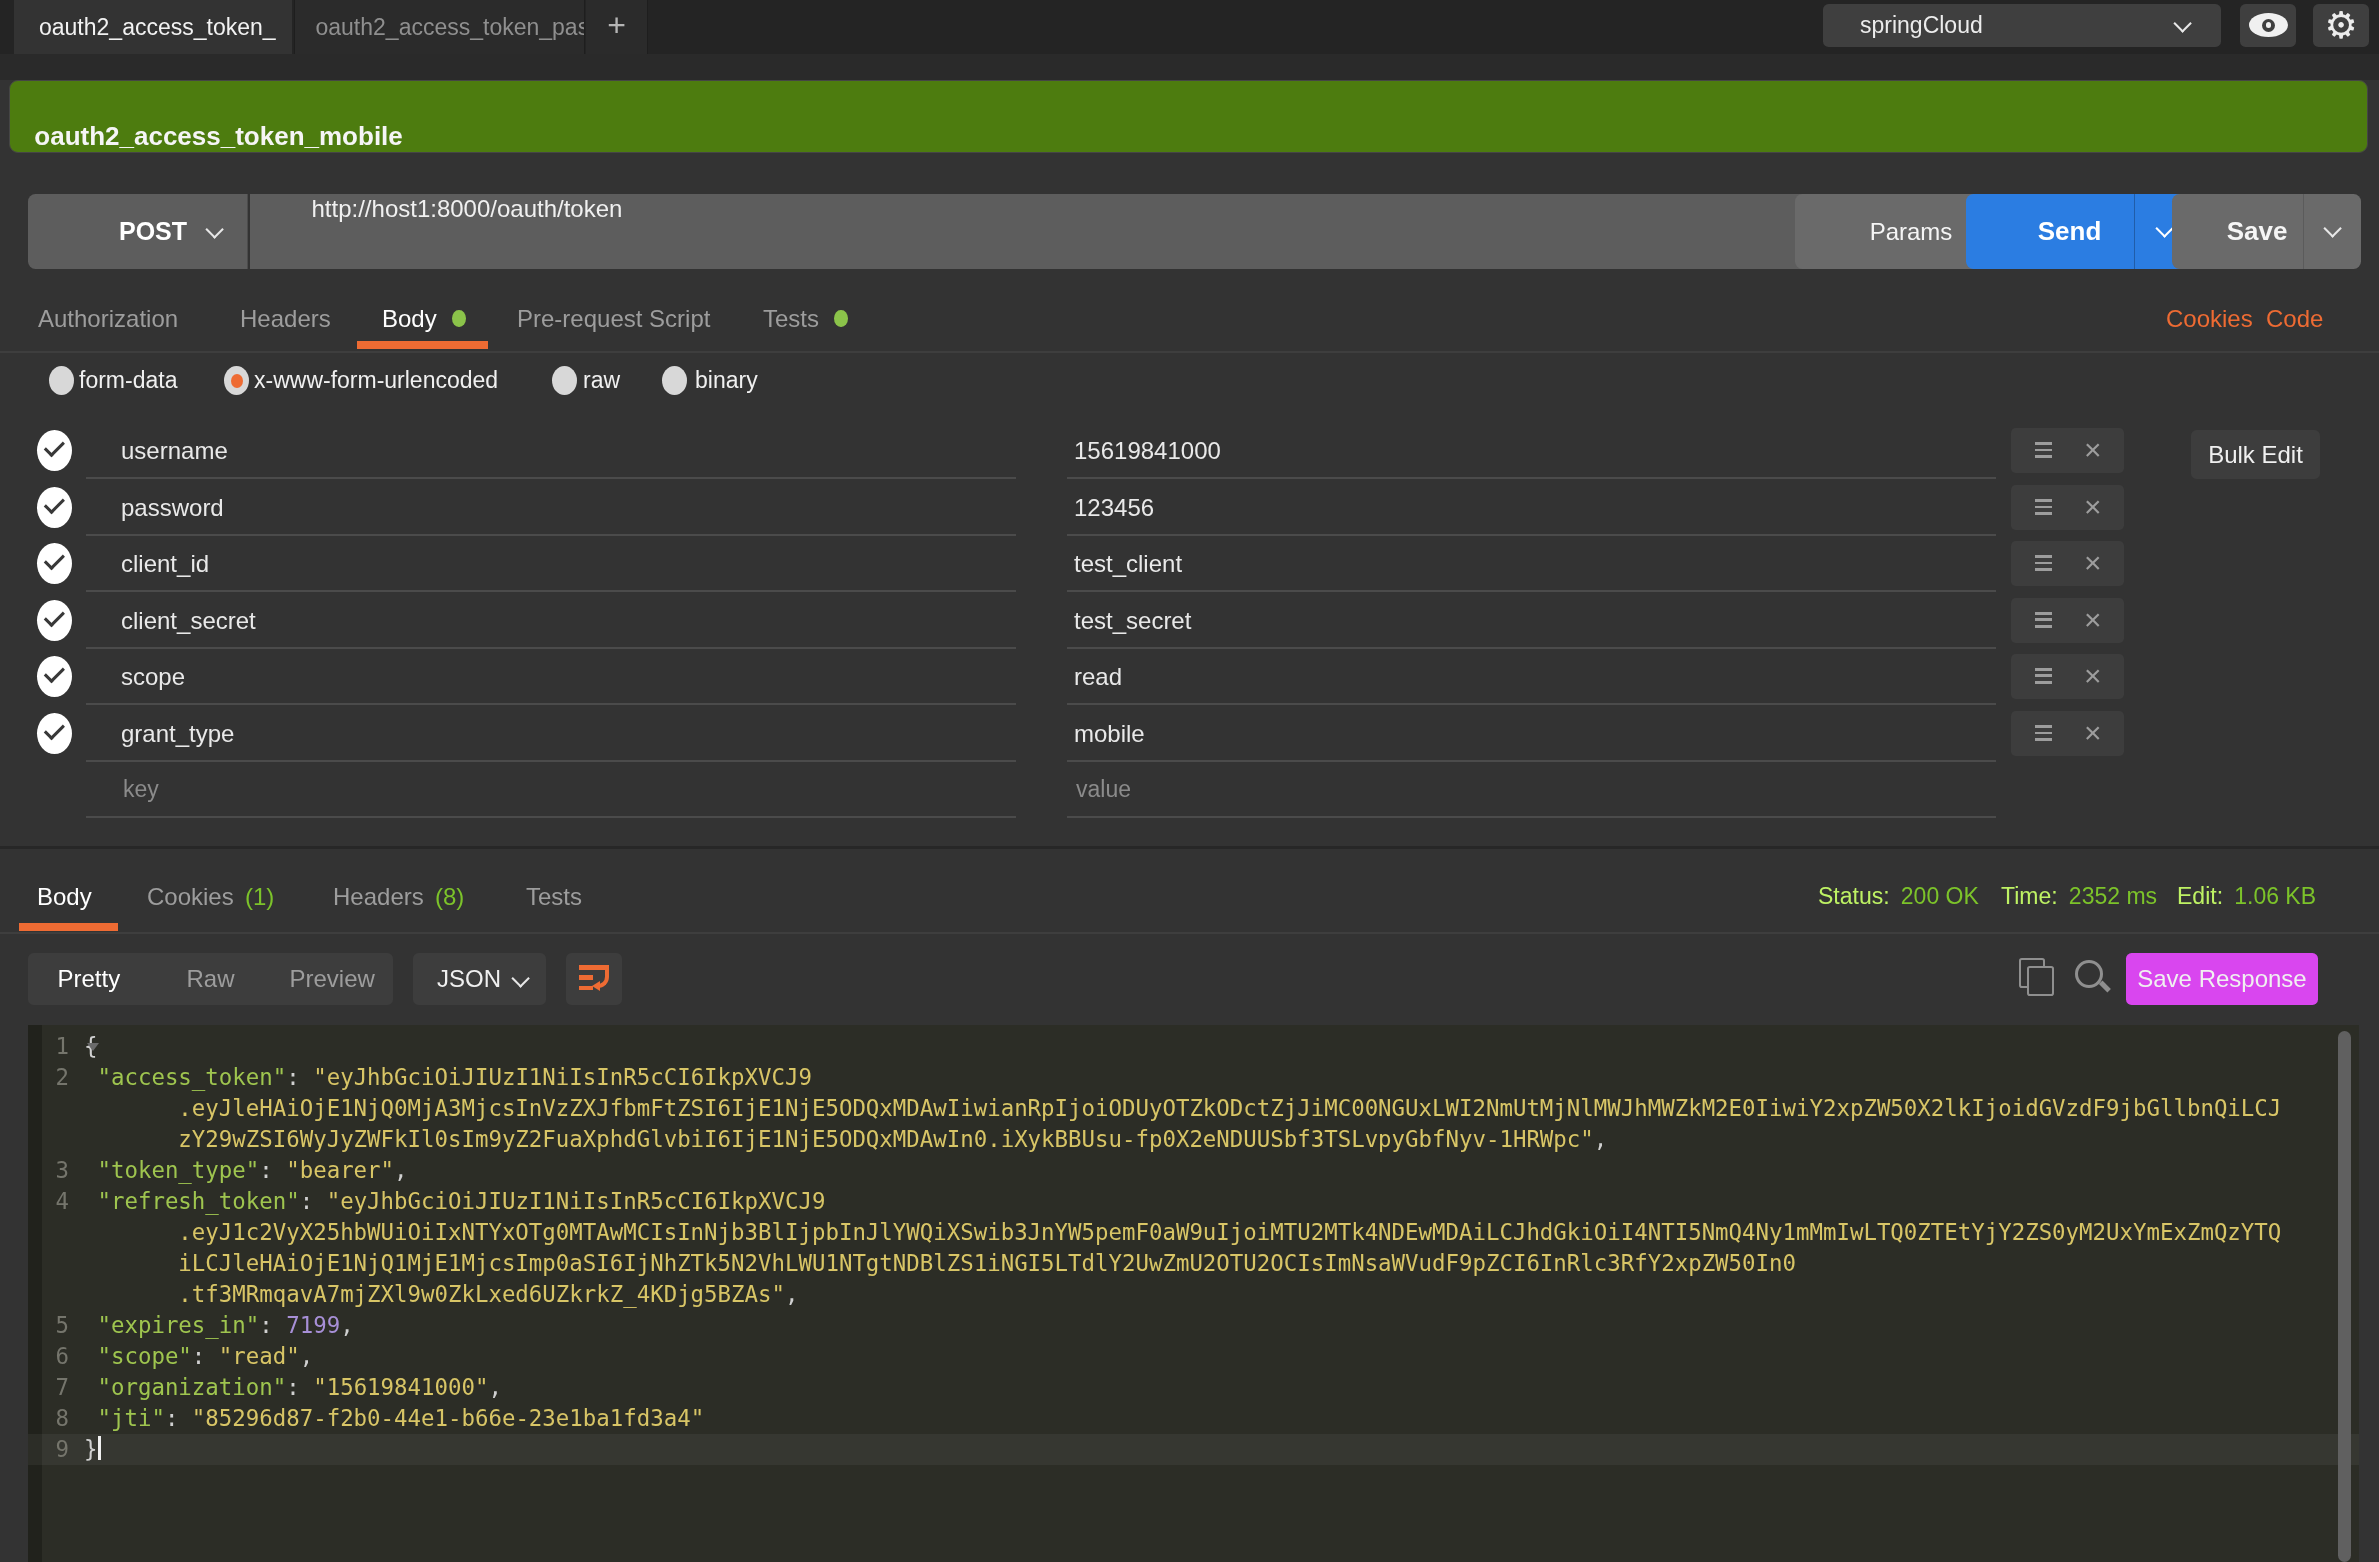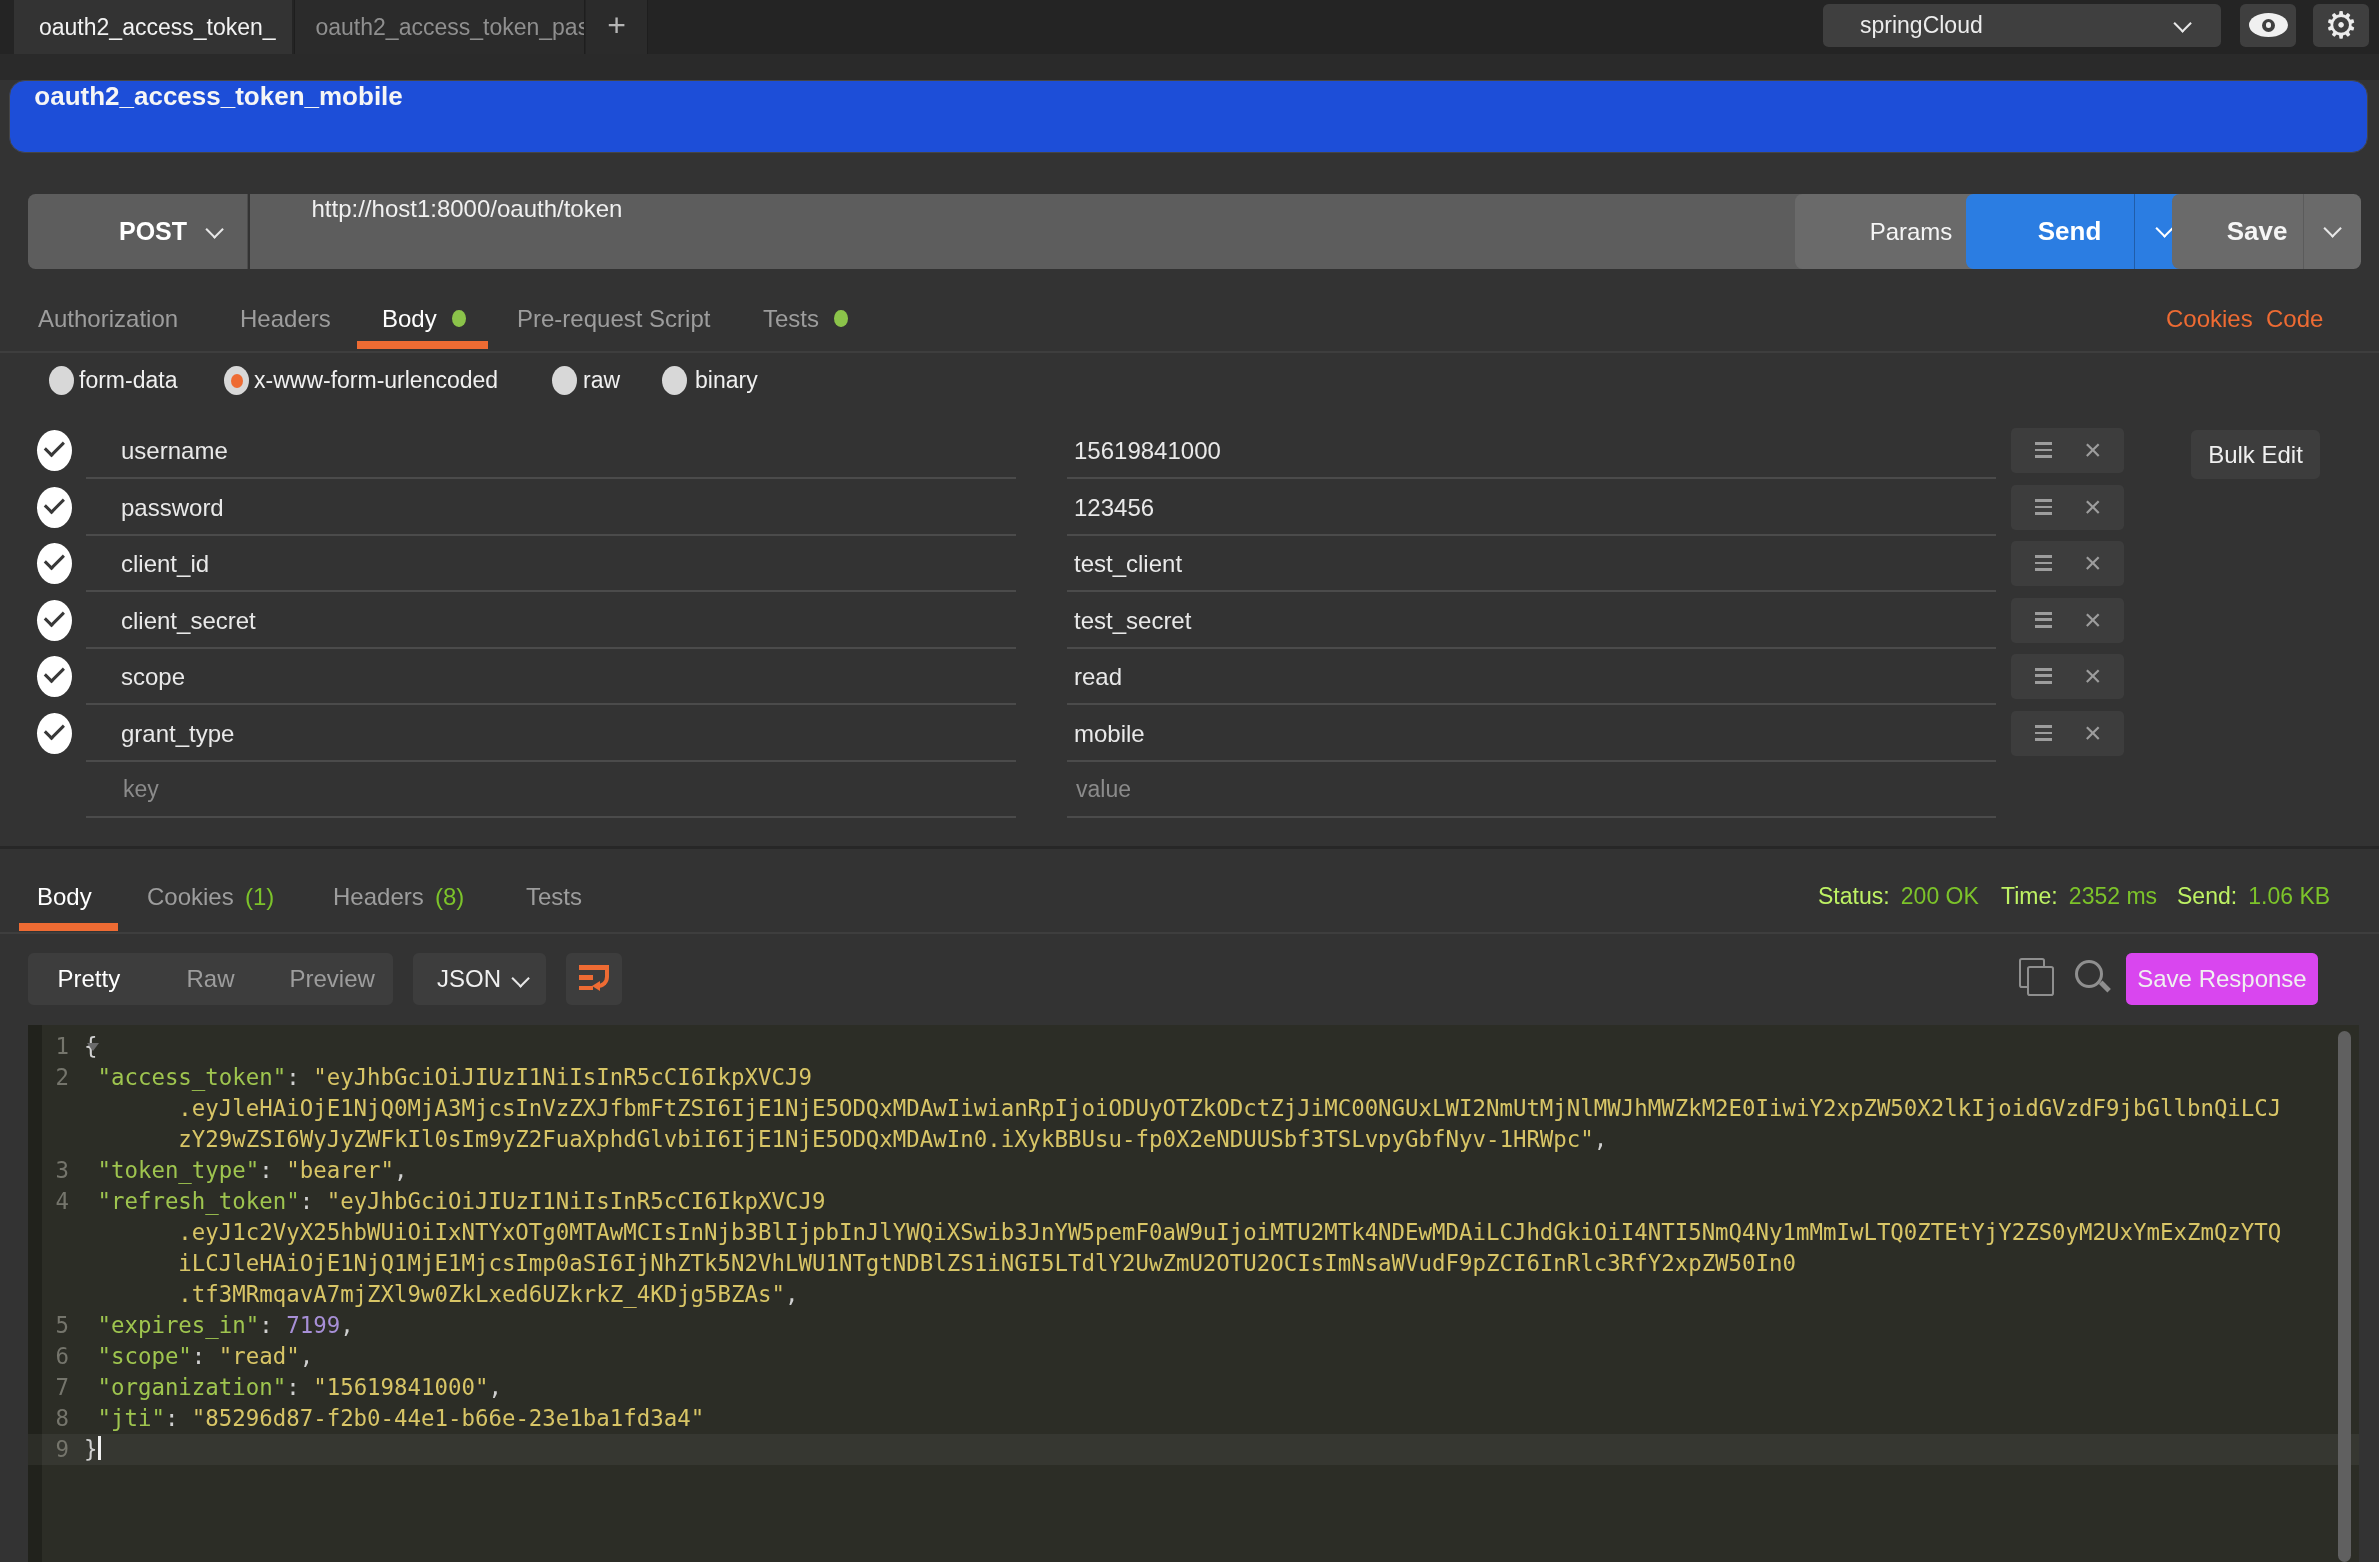--- a/index.html
+++ b/index.html
@@ -22,21 +22,21 @@
   #envsel .lbl{font-size:23px;color:#ececec;margin-left:37px;}
   #envsel .chev{position:absolute;right:32px;top:13px;}
   .squarebtn{top:3.7px;width:56px;height:43px;background:#3f3f3f;border-radius:5.6px;display:flex;align-items:center;justify-content:center;}
   #eyebtn{left:2240px;}
   .eye{position:relative;width:39px;height:24px;background:#f0f0f0;border-radius:50%;}
   .eye .pupil{position:absolute;left:13px;top:5.6px;width:13px;height:13px;background:#3f3f3f;border-radius:50%;}
   .eye .glint{position:absolute;left:17px;top:9.3px;width:5.6px;height:5.6px;background:#f0f0f0;border-radius:50%;}
   #gearbtn{left:2313px;}
   #gearbtn .g{font-size:37px;color:#ececec;line-height:1;font-family:"DejaVu Sans",sans-serif;}
   
-  #titlepanel{left:9.3px;top:80px;width:2359px;height:73px;background:#1d4ed8;border:1.9px solid #454545;border-radius:16px;box-sizing:border-box;display:flex;align-items:flex-start;}
+  #titlepanel{left:9.3px;top:80px;width:2359px;height:73px;background:#4d7c0f;border:1.9px solid #454545;border-radius:9px;box-sizing:border-box;display:flex;align-items:flex-end;}
   #titlepanel .t{margin-left:24px;font-size:26px;font-weight:bold;color:#f5f5f5;}
   
   .urlrow{top:194px;height:75px;}
   #method{left:28px;width:220px;background:#5d5d5d;border-radius:7.5px 0 0 7.5px;border-right:1.9px solid #4c4c4c;display:flex;align-items:center;box-sizing:border-box;}
   #method .m{margin-left:52px;font-size:25px;font-weight:bold;color:#fff;}
   #method .chev{margin-left:20.5px;margin-top:-3.7px;}
   #urlfield{left:250px;width:1526px;background:#5d5d5d;border-radius:0 7.5px 7.5px 0;display:flex;align-items:flex-start;}
   #urlfield input{background:transparent;border:none;outline:none;color:#f0f0f0;font-size:24px;font-family:"Liberation Sans",sans-serif;margin-left:20.5px;width:1473px;}
   #paramsbtn{left:1795px;width:154px;background:#6a6a6a;border-radius:7.5px;display:flex;align-items:center;justify-content:center;font-size:24px;color:#f5f5f5;}
   #sendbtn{left:1966px;width:189px;background:#2b7de2;border-radius:7.5px;display:flex;}
@@ -298,21 +298,21 @@
 
   <div class="abs metag" style="left:1818px;">
     <span class="l">Status:</span>
     <span class="v">200 OK</span>
   </div>
   <div class="abs metag" style="left:2001px;">
     <span class="l">Time:</span>
     <span class="v">2352 ms</span>
   </div>
   <div class="abs metag" style="left:2177px;">
-    <span class="l">Send:</span>
+    <span class="l">Edit:</span>
     <span class="v">1.06 KB</span>
   </div>
 
   <div class="abs" id="viewseg">
     <span class="seg active">Pretty</span>
     <span class="seg">Raw</span>
     <span class="seg">Preview</span>
   </div>
   <div class="abs" id="fmtsel">
     <span class="lbl">JSON</span>

